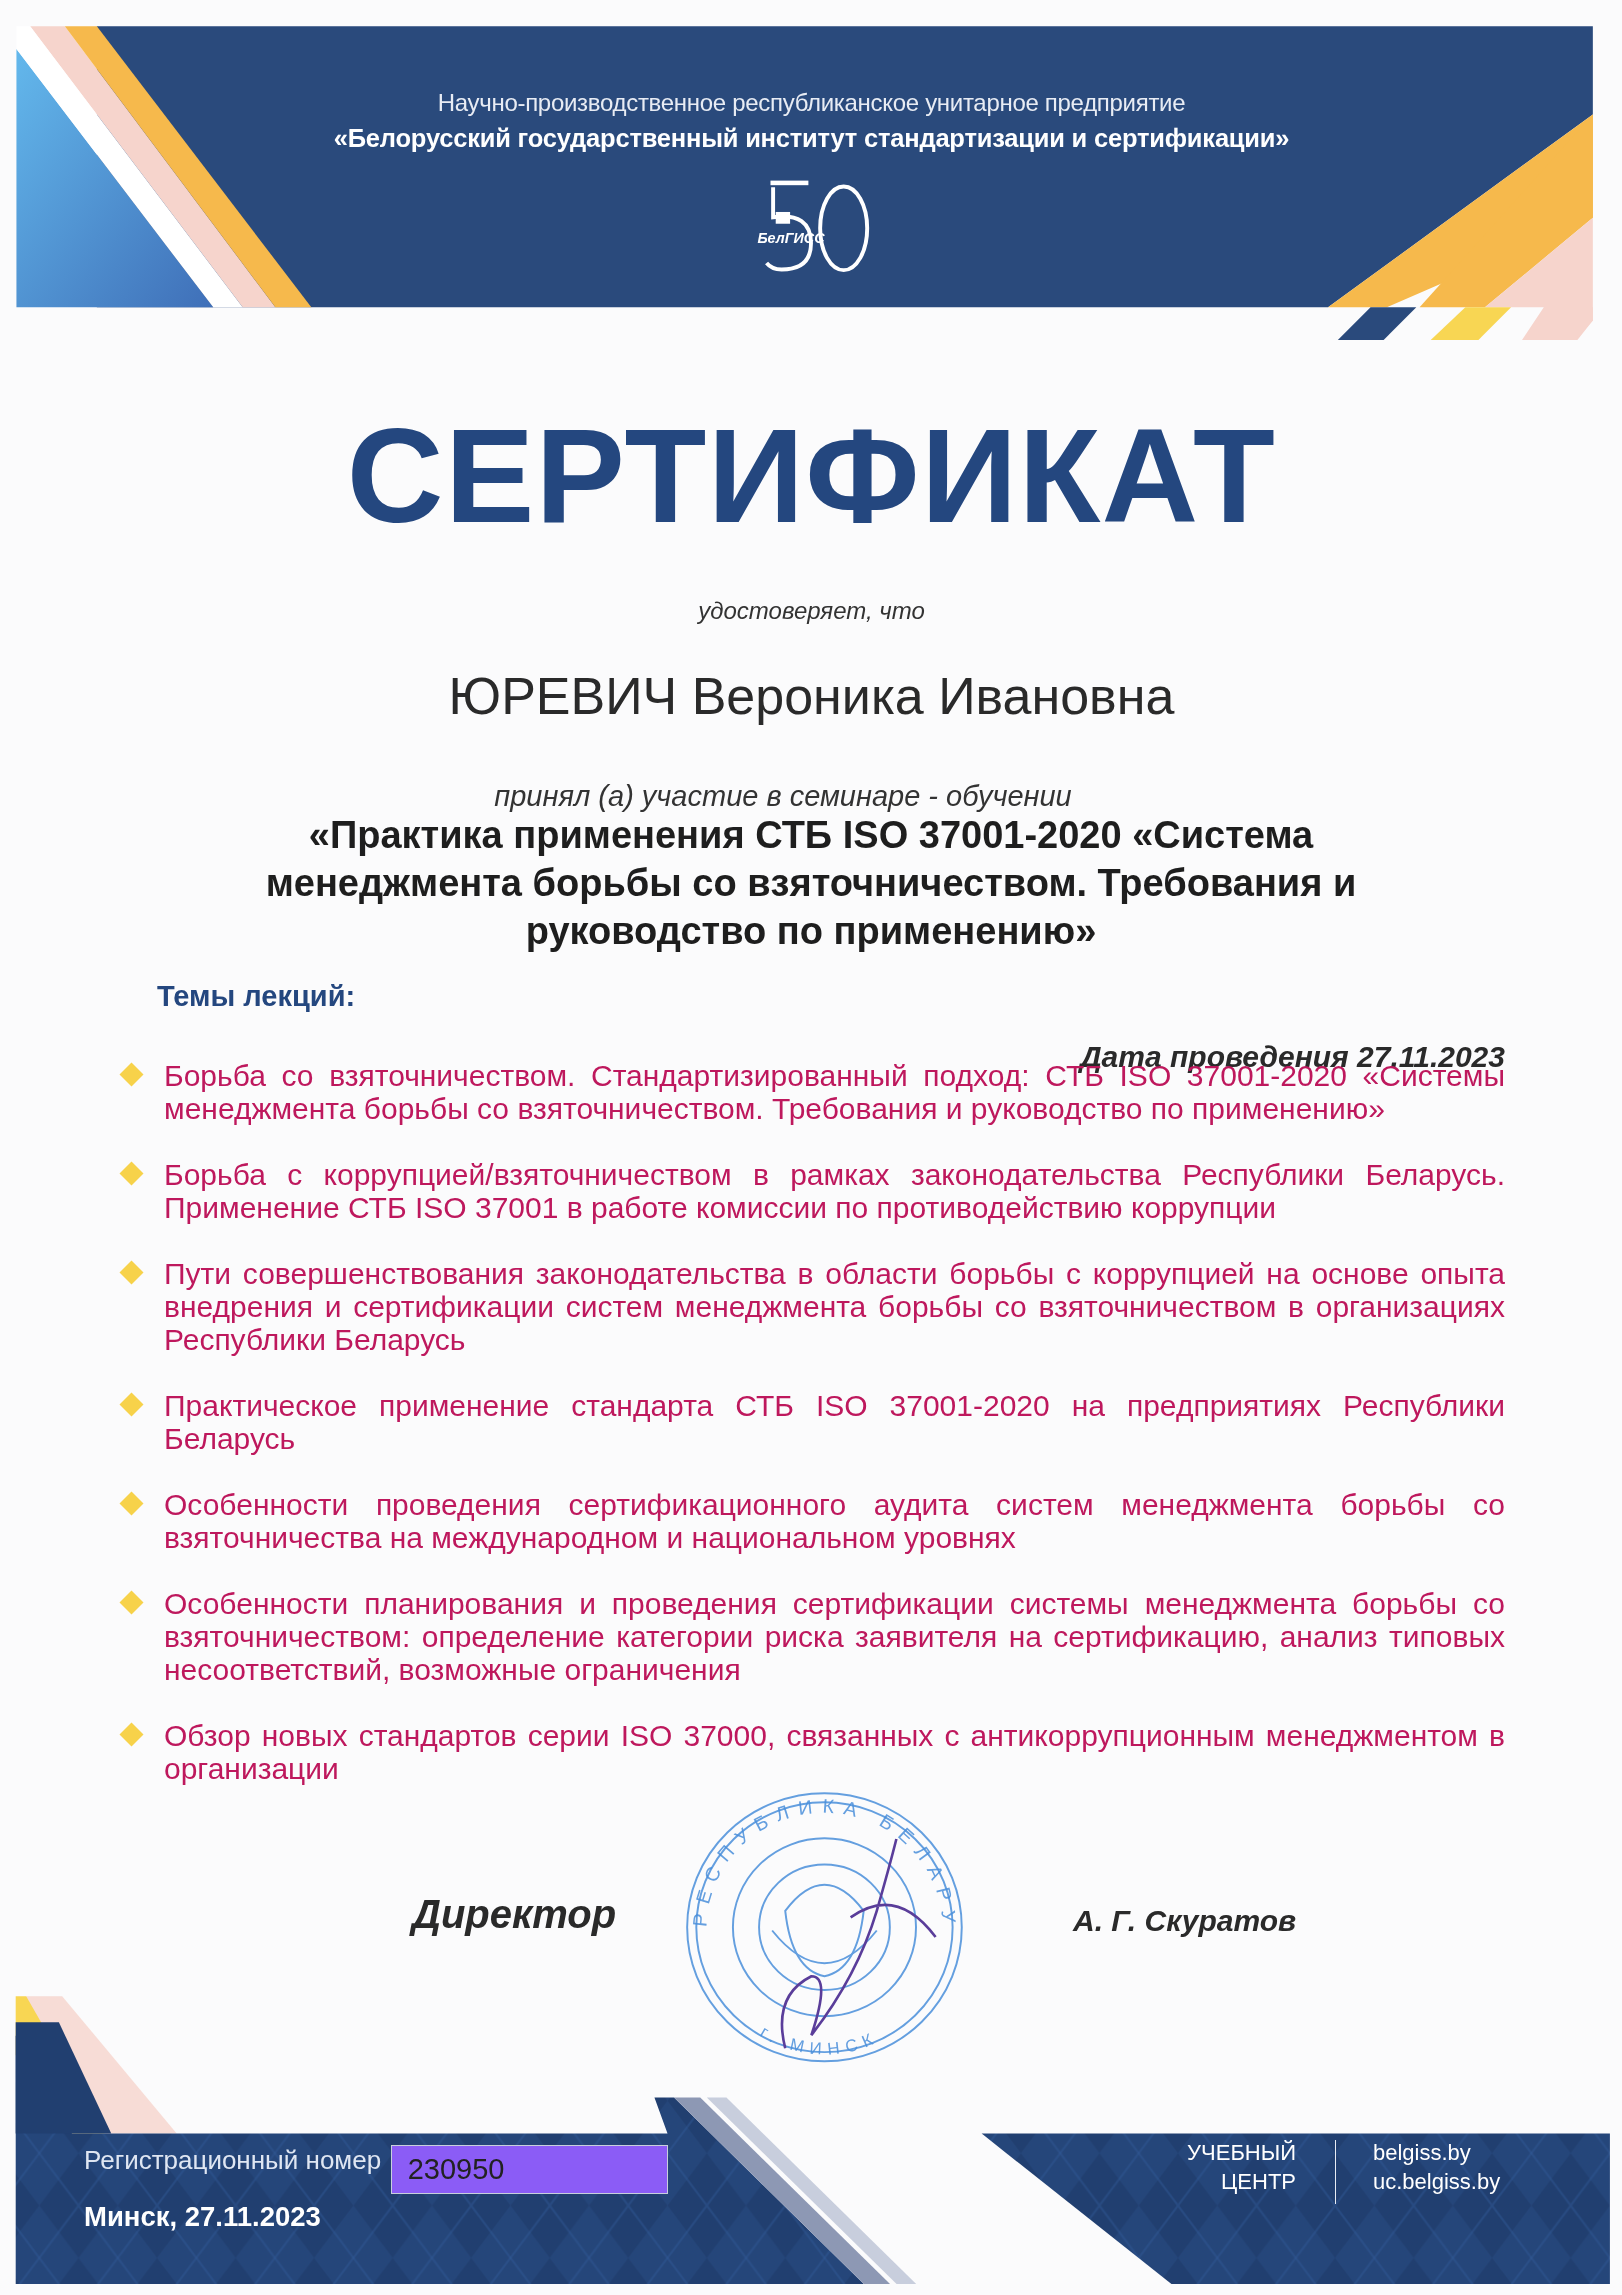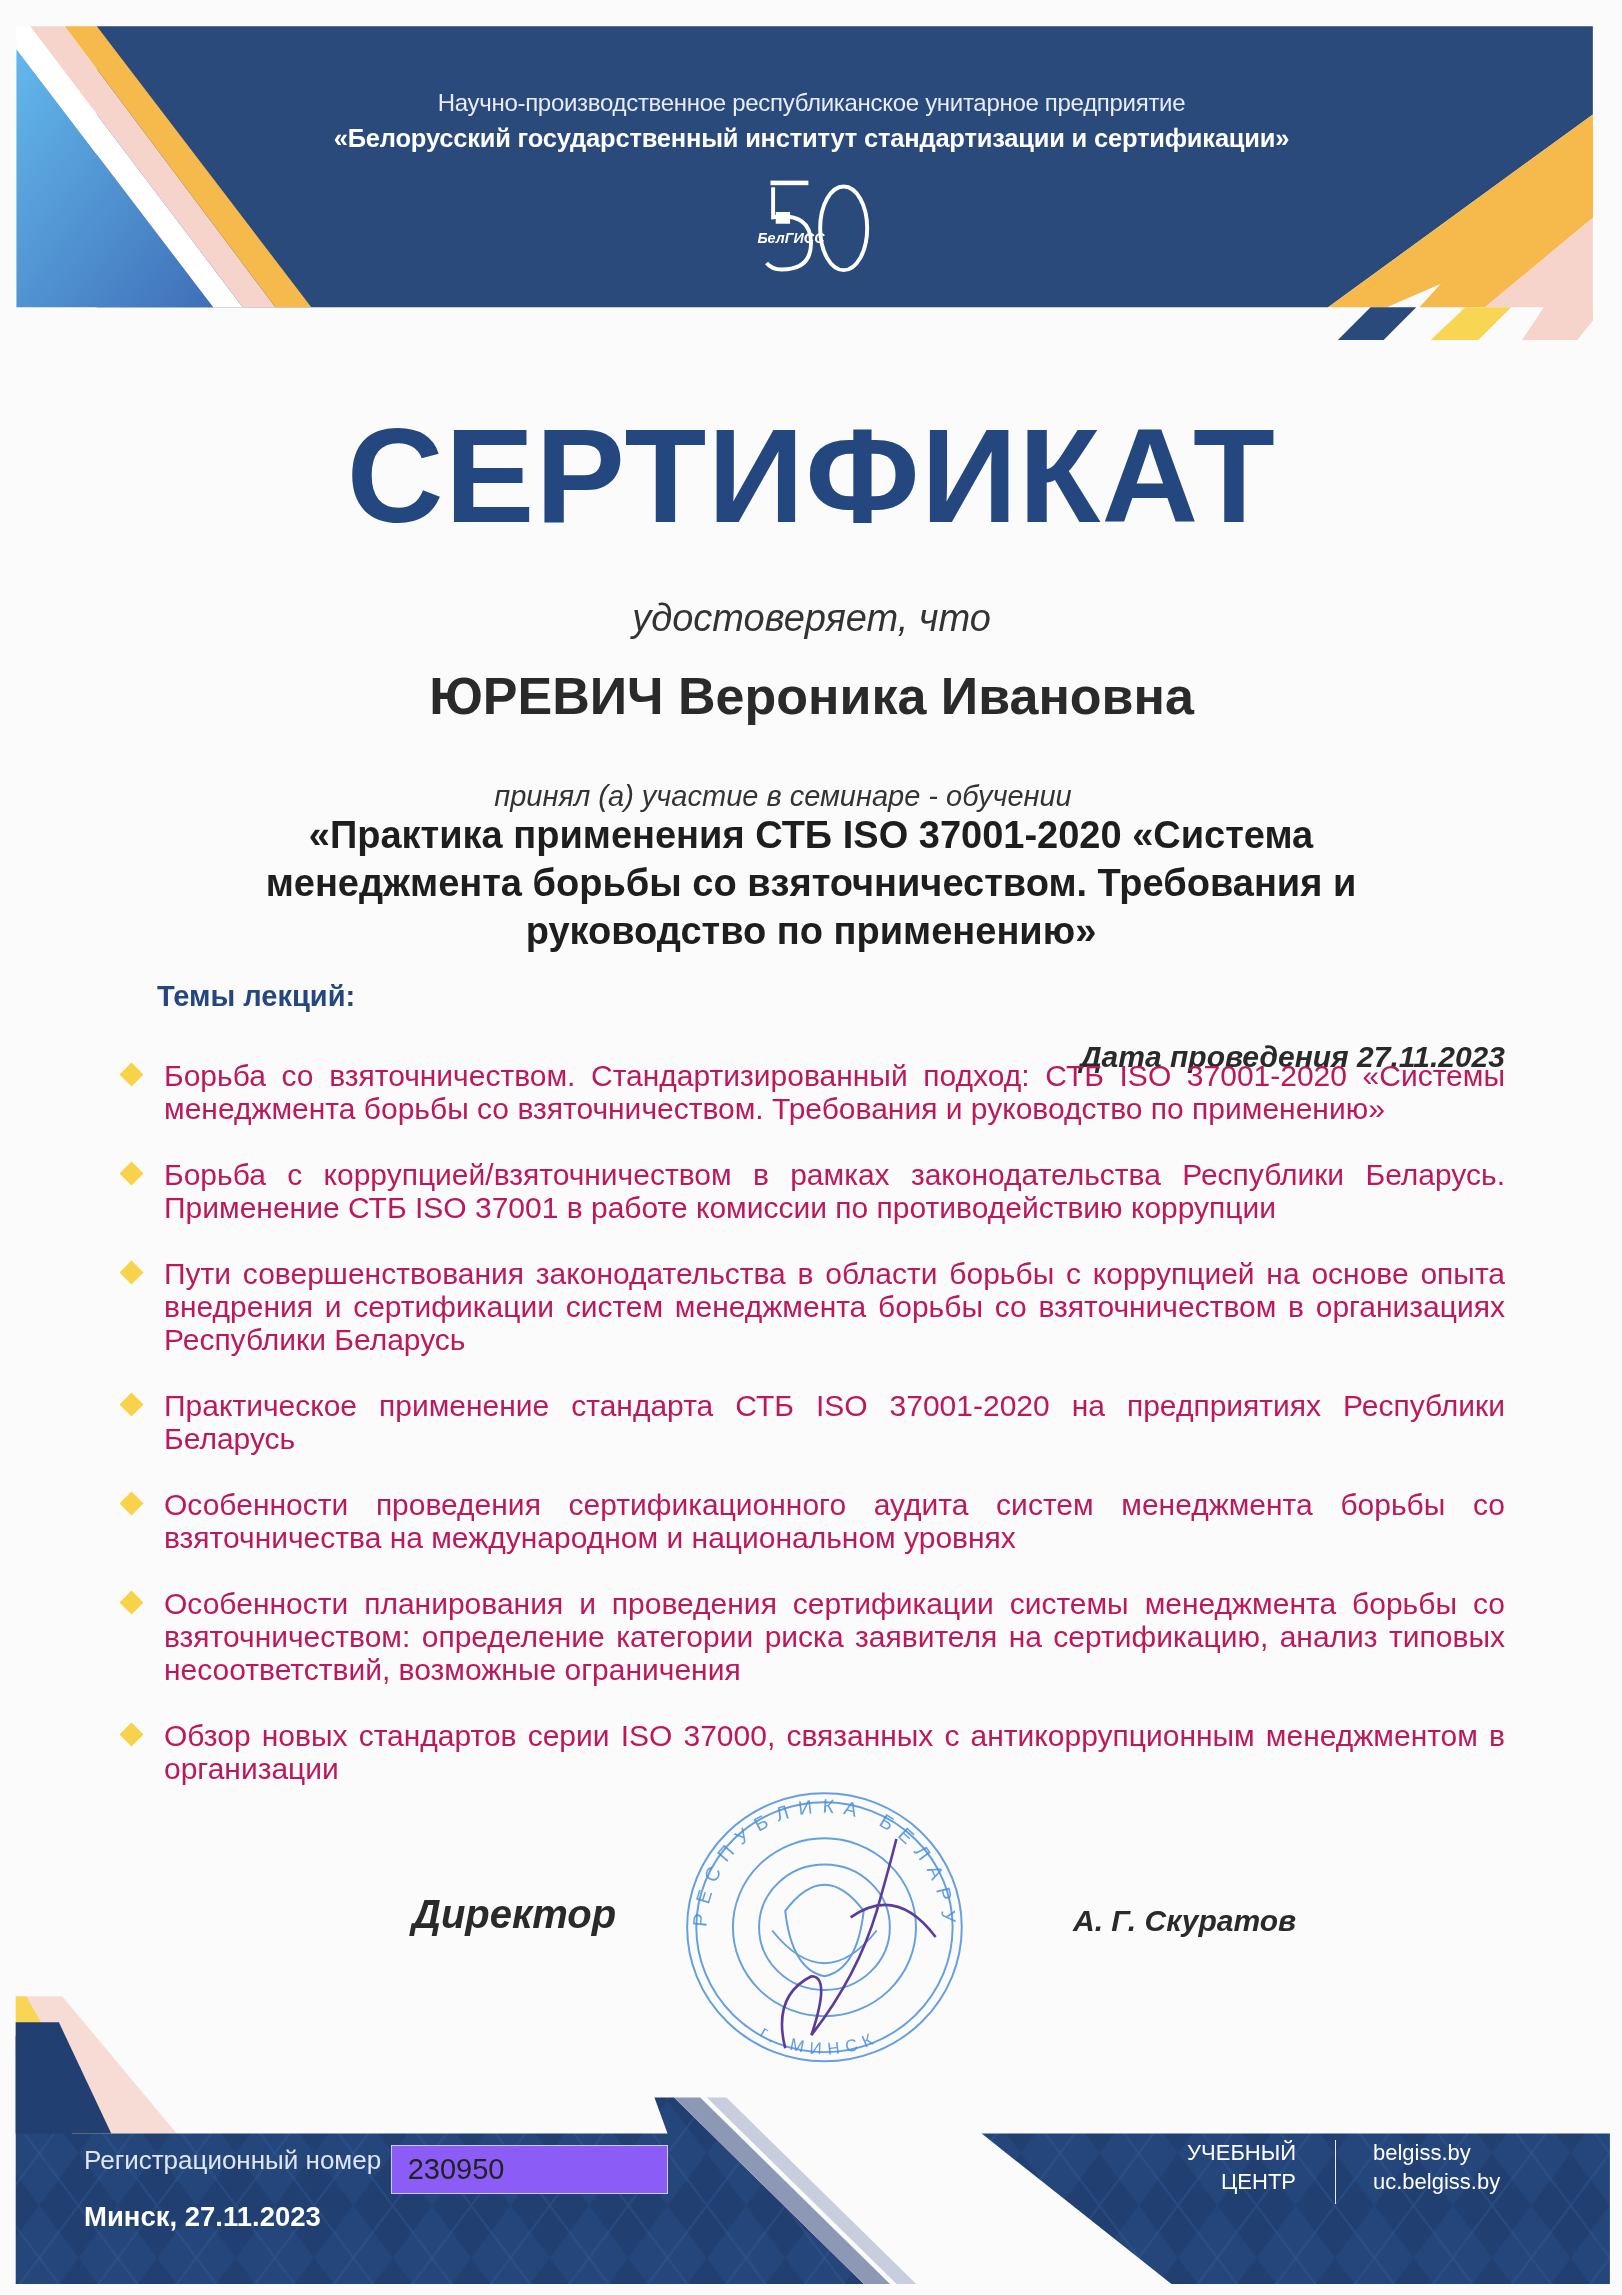--- a/index.html
+++ b/index.html
@@ -11,22 +11,22 @@
   #top-banner { left:0; top:0; width:1623px; height:340px; }
   .banner-text { position:absolute; left:0; width:1623px; text-align:center; color:#ffffff; }
   #org-type { top:89px; font-size:24px; font-weight:normal; letter-spacing:-0.3px; color:#e8ecf4; }
   #org-name { top:124px; font-size:25.5px; font-weight:bold; letter-spacing:-0.2px; }
 
   #logo { left:713px; top:178px; width:196px; height:98px; }
 
   
   #cert-title { top:409px; left:0; width:1623px; text-align:center; font-size:134px; font-weight:bold;
                 color:#24477f; letter-spacing:1.3px; line-height:1; }
-  #certifies { top:597px; left:0; width:1623px; text-align:center; font-size:38px; font-style:italic; color:#333; }
-  #person-name { top:666px; left:0; width:1623px; text-align:center; font-size:52px; font-weight:bold; color:#2a2a2a; }
+  #certifies { top:597px; left:0; width:1623px; text-align:center; font-size:24px; font-style:italic; color:#333; }
+  #person-name { top:666px; left:0; width:1623px; text-align:center; font-size:52px; font-weight:normal; color:#2a2a2a; }
 
   #participated { top:780px; left:0; width:1566px; text-align:center; font-size:29px; font-style:italic; color:#333; }
   #seminar-title { top:811px; left:183px; width:1256px; text-align:center; font-size:38px; font-weight:bold;
                    line-height:48px; color:#1e1e1e; }
 
   #topics-label { top:980px; left:157px; font-size:29px; font-weight:bold; color:#24477f; }
   #event-date { top:1040px; right:118px; font-size:30px; font-weight:bold; font-style:italic; color:#2a2a2a; }
 
   
   #topics { top:1059px; left:118px; width:1387px; }

